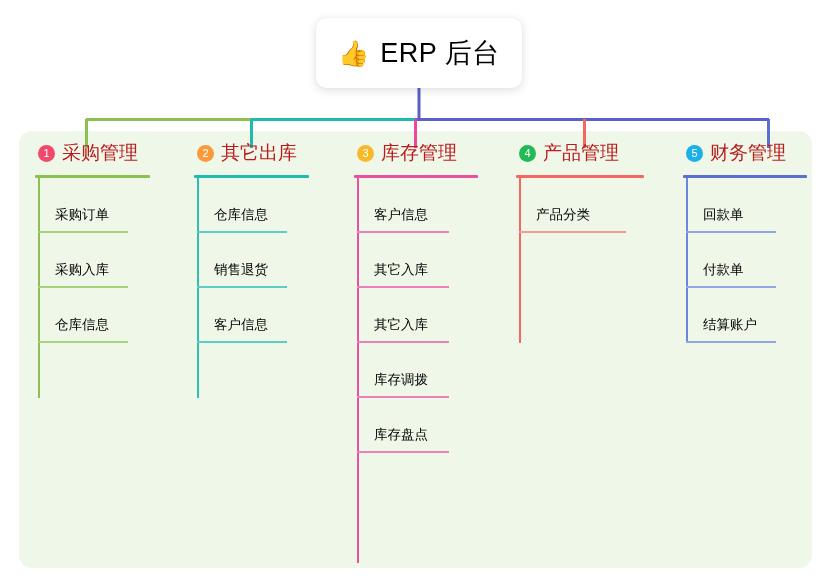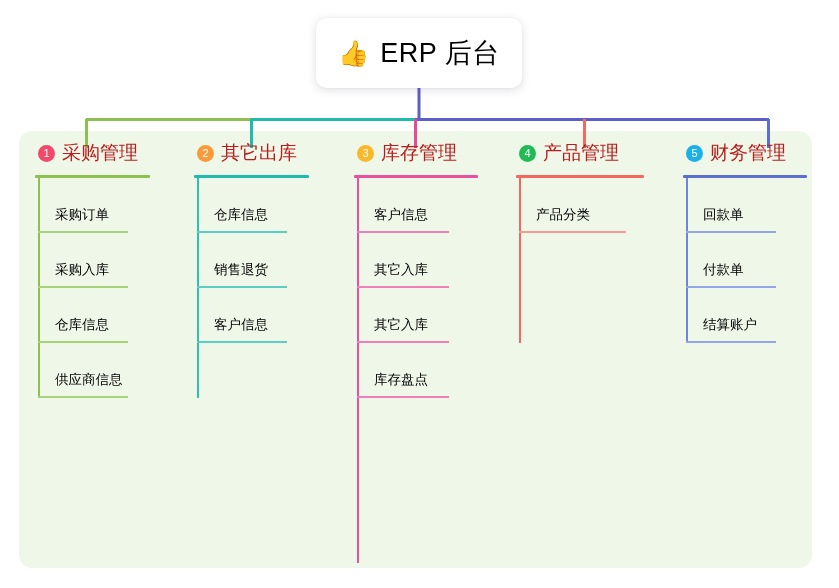--- a/index.html
+++ b/index.html
@@ -212,24 +212,20 @@
           <div class="leaf-rule" style="background: rgb(168, 210, 122);"></div>
         </div>
         <div class="leaf">
           <span class="leaf-label">采购入库</span>
           <div class="leaf-rule" style="background: rgb(168, 210, 122);"></div>
         </div>
         <div class="leaf">
           <span class="leaf-label">仓库信息</span>
           <div class="leaf-rule" style="background: rgb(168, 210, 122);"></div>
         </div>
-        <div class="leaf">
-          <span class="leaf-label">供应商信息</span>
-          <div class="leaf-rule" style="background: rgb(168, 210, 122);"></div>
-        </div>
       </div>
     </div>
 
     <div class="column col-1">
       <div class="col-header">
         <span class="badge" style="background: rgb(249, 155, 58);">2</span>
         <span class="col-title">其它出库</span>
       </div>
       <div class="col-rule" style="background: rgb(31, 187, 173);"></div>
       <div class="spine" style="background: rgb(47, 192, 178); height: 220px;"></div>
@@ -263,20 +259,24 @@
         </div>
         <div class="leaf">
           <span class="leaf-label">其它入库</span>
           <div class="leaf-rule" style="background: rgb(239, 127, 184);"></div>
         </div>
         <div class="leaf">
           <span class="leaf-label">其它入库</span>
           <div class="leaf-rule" style="background: rgb(239, 127, 184);"></div>
         </div>
         <div class="leaf">
+          <span class="leaf-label">库存调拨</span>
+          <div class="leaf-rule" style="background: rgb(239, 127, 184);"></div>
+        </div>
+        <div class="leaf">
           <span class="leaf-label">库存盘点</span>
           <div class="leaf-rule" style="background: rgb(239, 127, 184);"></div>
         </div>
       </div>
     </div>
 
     <div class="column col-3">
       <div class="col-header">
         <span class="badge" style="background: rgb(34, 186, 85);">4</span>
         <span class="col-title">产品管理</span>

